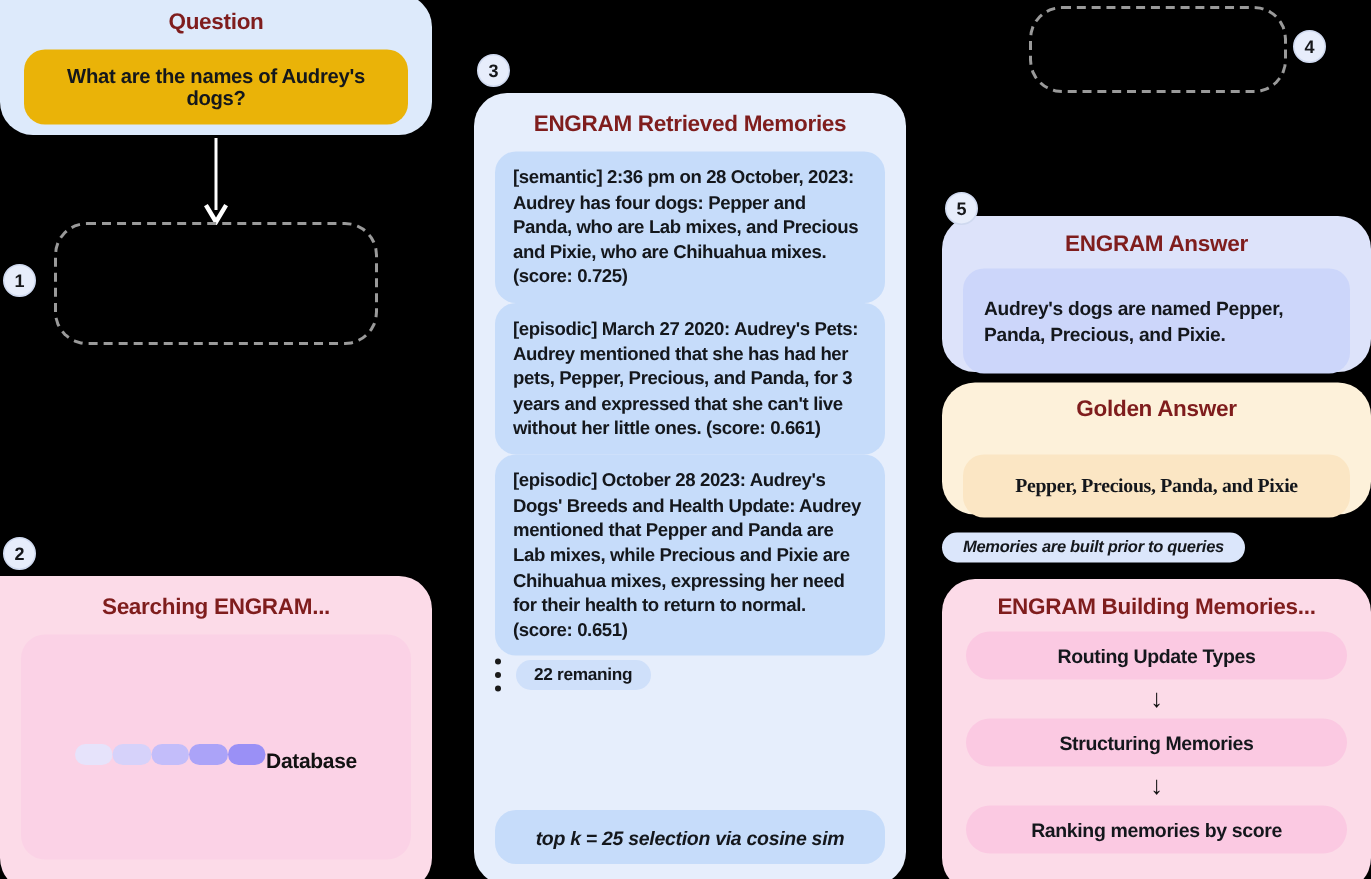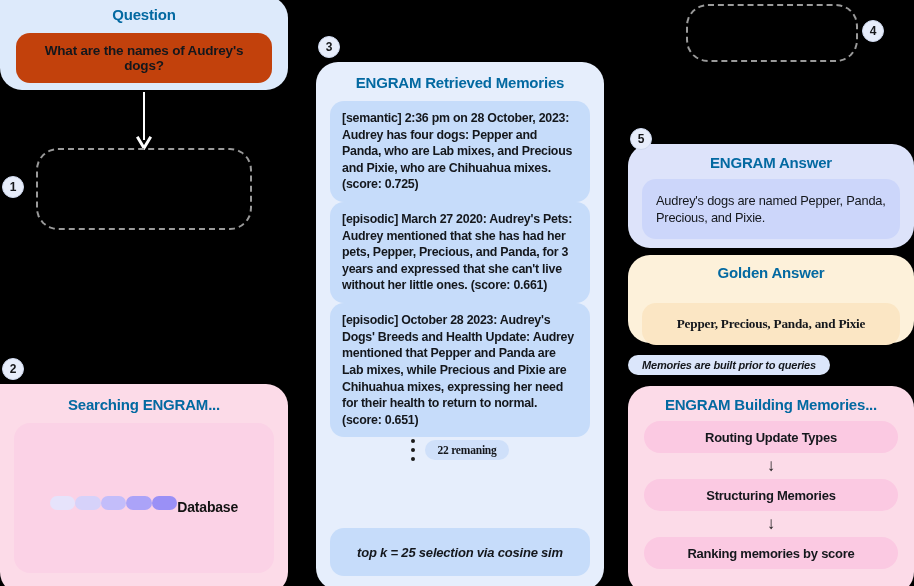--- a/index.html
+++ b/index.html
@@ -10,21 +10,21 @@
     overflow: hidden;
   }
   #stage { position: relative; width: 914px; height: 586px; }
 
   
   .panel { position: absolute; border-radius: 22px; }
   .panel-title {
     text-align: center;
     font-size: 15px;
     font-weight: 600;
-    color: #0369a1;
+    color: #7f1d1d;
     letter-spacing: -0.2px;
   }
 
   
   .badge {
     position: absolute;
     width: 22px; height: 22px;
     border-radius: 50%;
     background: #e7edfb;
     border: 1px solid #cfd9ef;
@@ -37,21 +37,21 @@
 
   
   #question-panel {
     left: 0px; top: -4px; width: 288px; height: 94px;
     background: #ddeafb;
     border-radius: 0 22px 22px 22px;
     padding: 10px 16px 0 16px;
   }
   #question-bubble {
     margin-top: 10px;
-    background: #c2410c;
+    background: #eab308;
     border-radius: 14px;
     height: 50px;
     display: flex; align-items: center; justify-content: center;
     padding: 0 12px;
   }
   #question-bubble span {
     font-size: 13.5px; font-weight: 700; color: #14171c;
     letter-spacing: -0.2px; text-align: center;
   }
 
@@ -103,59 +103,59 @@
     border-radius: 14px;
     padding: 9px 12px;
     margin-bottom: 0;
     font-size: 12.4px;
     font-weight: 700;
     line-height: 1.34;
     color: #14171c;
     letter-spacing: -0.25px;
   }
   #ellipsis-row {
-    display: flex; align-items: center; justify-content: center;
-    gap: 10px; margin: 2px 0 8px 0; font-family: Liberation Serif, serif;
+    display: flex; align-items: center; 
+    gap: 10px; margin: 2px 0 8px 0;
   }
   #vdots { display: flex; flex-direction: column; gap: 5px; align-items: center; }
   #vdots i { display: block; width: 4px; height: 4px; border-radius: 50%; background: #1a1a1a; }
   #remaining-pill {
     background: #cfe0fa;
     border-radius: 12px;
     padding: 4px 12px;
     font-size: 11.5px;
     font-weight: 700;
     color: #14171c;
     letter-spacing: -0.2px;
   }
   #topk-pill {
     background: #c6dcfa;
     border-radius: 14px;
-    height: 48px;
+    height: 36px;
     display: flex; align-items: center; justify-content: center;
     font-size: 13px; font-weight: 700; font-style: italic;
     color: #14171c; letter-spacing: -0.2px;
     margin-top: auto; margin-bottom: 14px;
   }
 
   
   #answer-panel {
     left: 628px; top: 144px; width: 286px; height: 104px;
     background: #dde3fa;
     border-radius: 22px;
     padding: 10px 14px 0 14px;
   }
   #answer-bubble {
     margin-top: 8px;
     background: #ccd6fa;
     border-radius: 14px;
-    height: 60px;
+    height: 70px;
     display: flex; align-items: center;
     padding: 0 14px;
-    font-size: 12.8px; font-weight: 400; line-height: 1.35;
+    font-size: 12.8px; font-weight: 700; line-height: 1.35;
     color: #14171c; letter-spacing: -0.2px;
   }
 
   
   #golden-panel {
     left: 628px; top: 255px; width: 286px; height: 88px;
     background: #fdf1da;
     border-radius: 22px;
     padding: 9px 14px 0 14px;
   }

